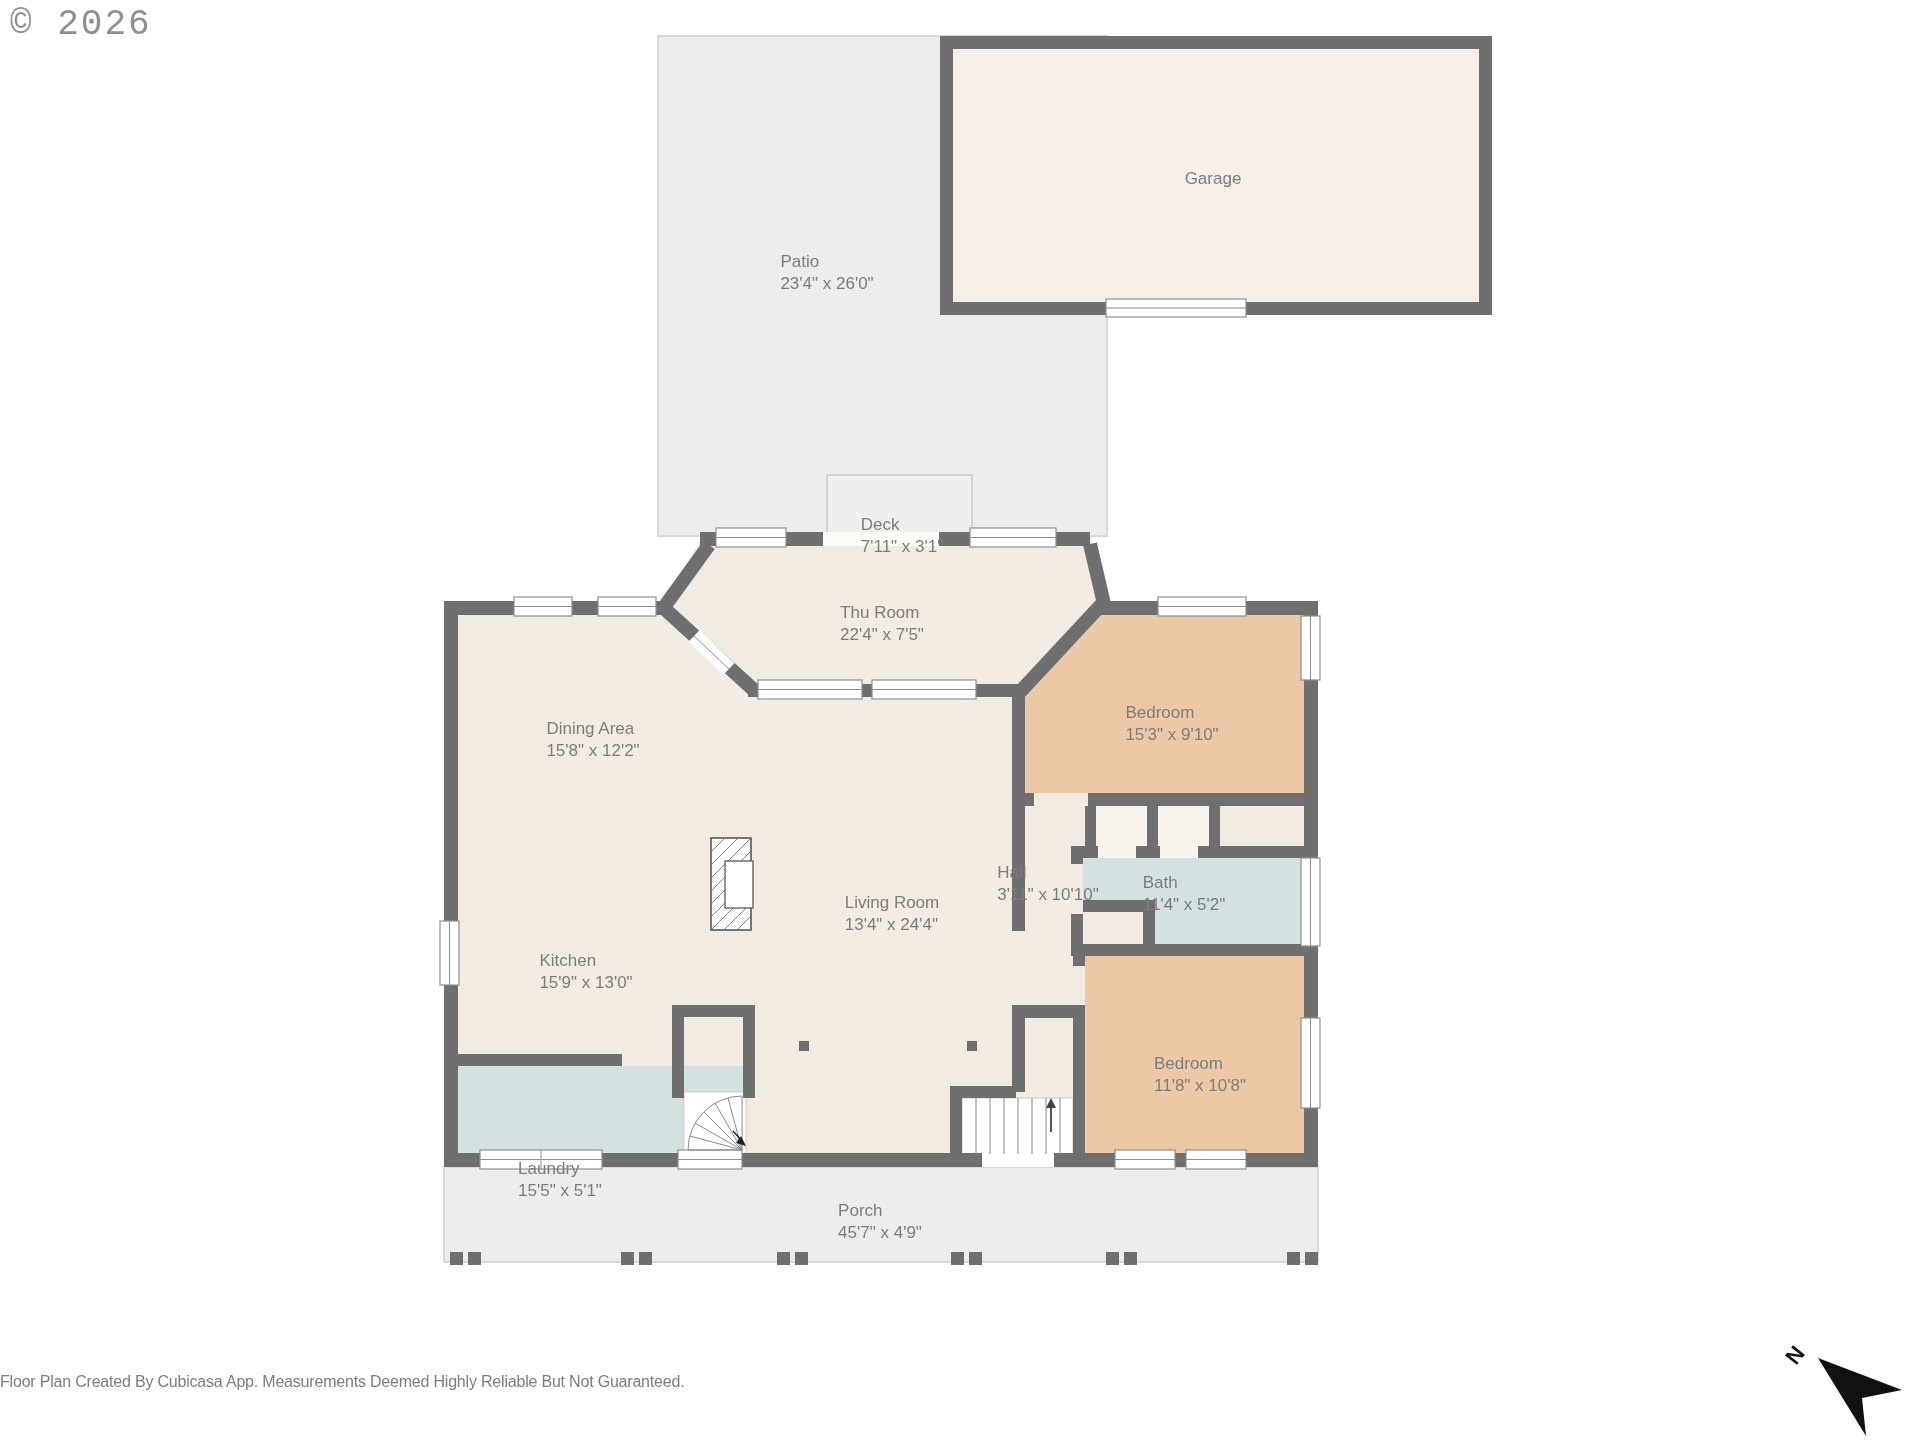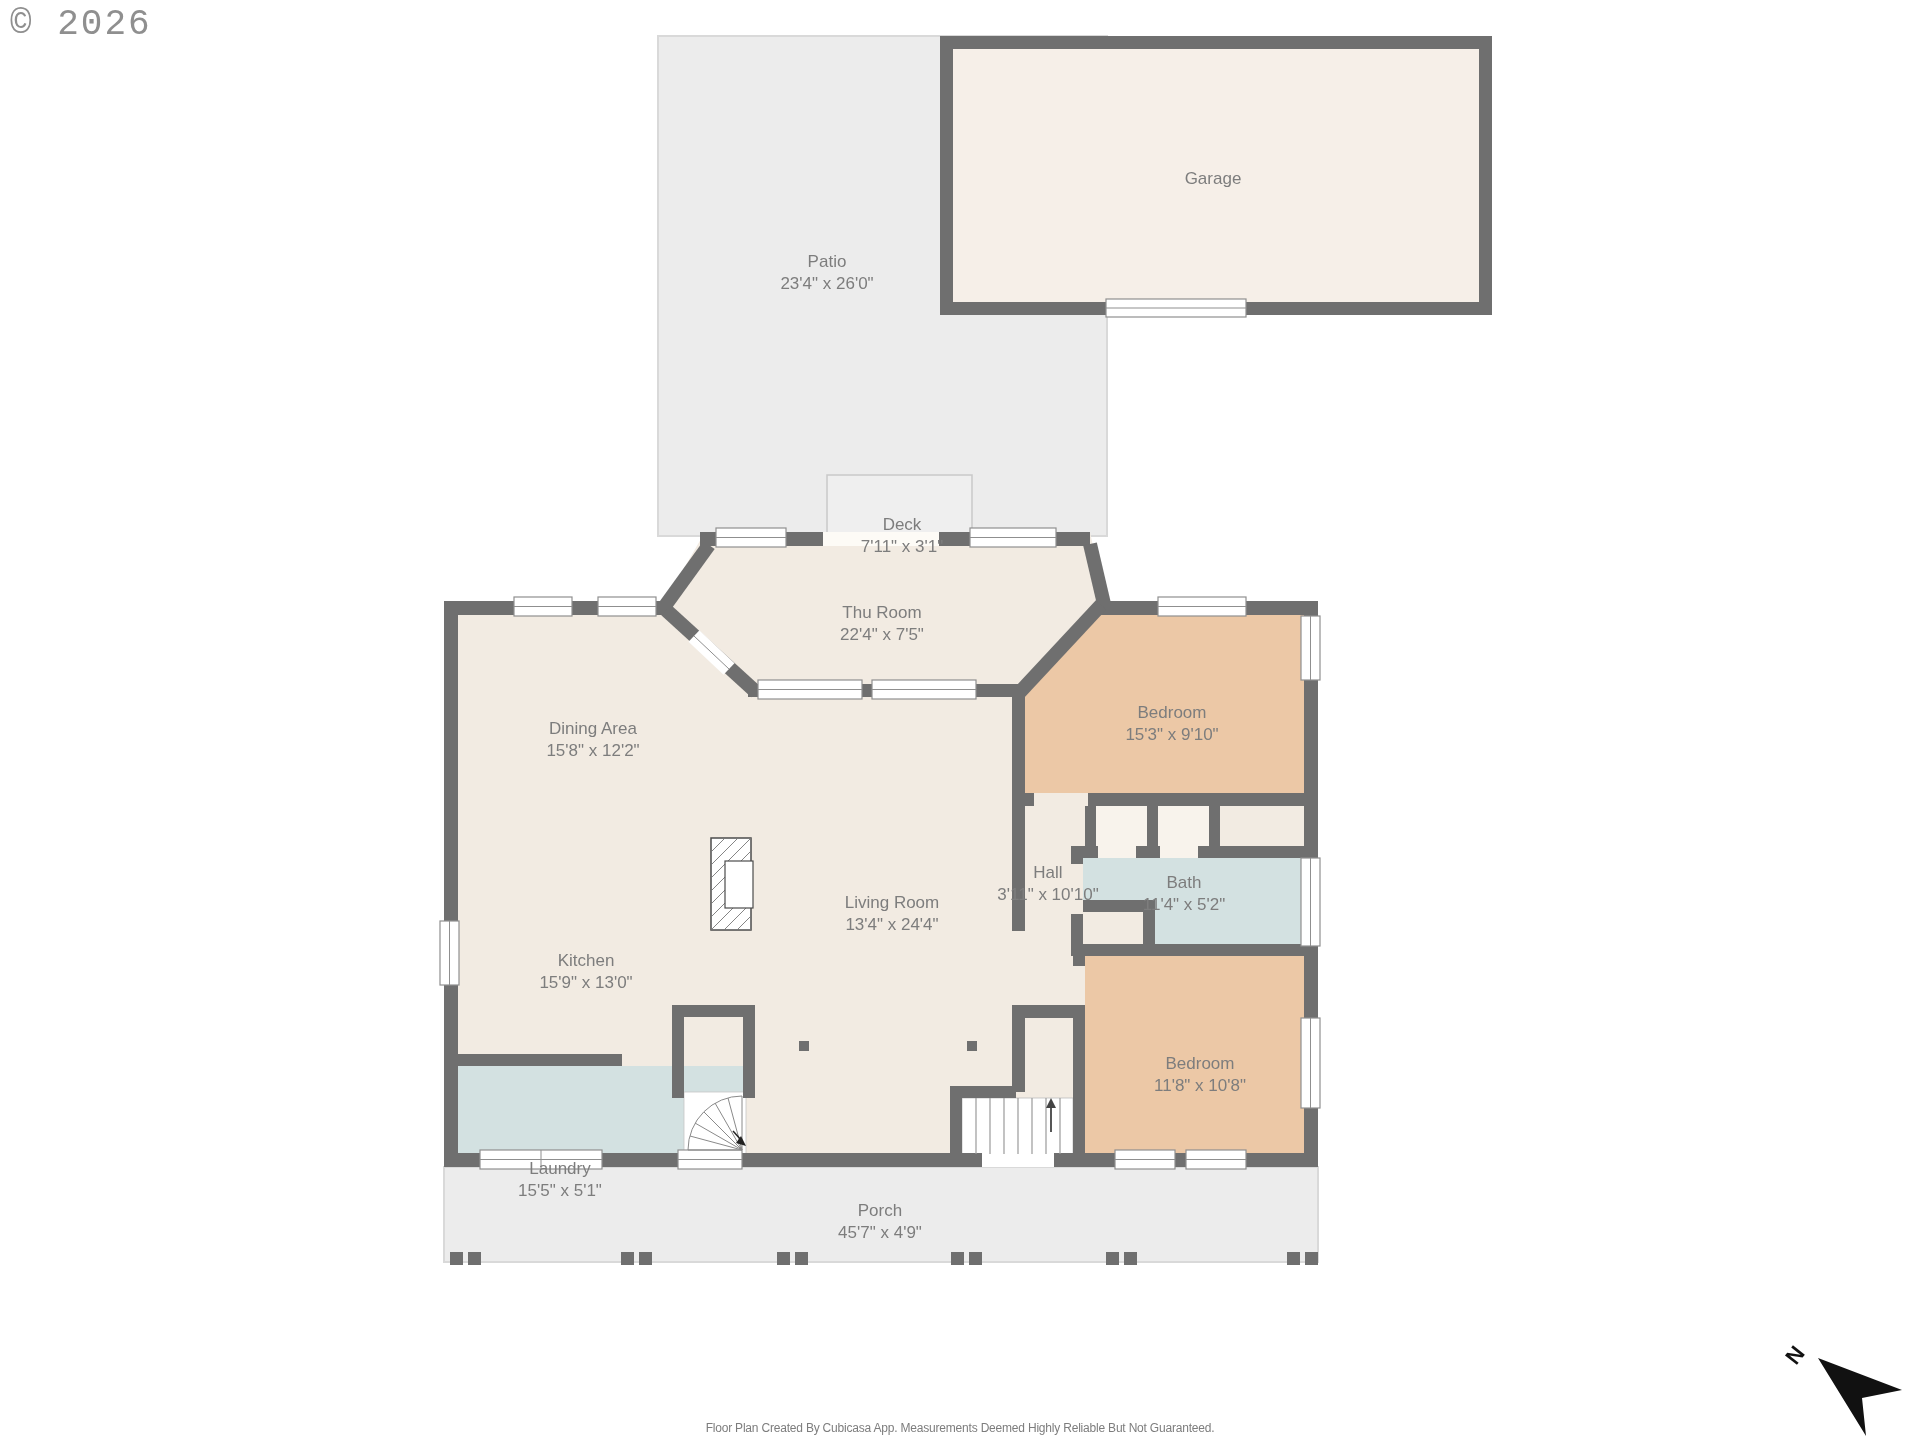--- a/index.html
+++ b/index.html
@@ -12,27 +12,27 @@
   .gfloor{fill:var(--garage_floor,#f6efe8);}
   .tan{fill:var(--accent_tan,#ecc8a6);}
   .blue{fill:var(--accent_blue,#d3e1e1);}
   .outdoor{fill:var(--outdoor_gray,#ececec);stroke:#d9d9d9;stroke-width:2;}
   .closetfloor{fill:#f8f3ec;}
   .win{fill:#ffffff;stroke:#8f8f8f;stroke-width:1.2;}
   .winline{stroke:#8f8f8f;stroke-width:1;fill:none;}
   .doorgap{fill:var(--floor,#f2ebe2);}
   .doorwhite{fill:#ffffff;}
   .fixline{stroke:#8a8a8a;stroke-width:1;fill:none;}
-  .label{position:absolute;transform:translate(-50%,-50%);text-align:center;
+  .label{position:absolute;transform:translate(-50%,-50%);
          color:var(--label_text,#7d7d7d);font-size:17px;line-height:1.32;white-space:nowrap;}
   .rdims:empty{display:none;}
   #watermark{position:absolute;left:10px;top:4px;font-family:Liberation Mono, monospace;
              font-size:36px;color:#8f8f8f;letter-spacing:2px;}
-  #footer{position:absolute;left:0;top:1421px;width:100%;text-align:center;
-          font-size:12px;letter-spacing:-0.2px;color:#7d7d7d;}
+  #footer{position:absolute;left:0;top:1373px;width:100%;
+          font-size:16px;letter-spacing:-0.2px;color:#7d7d7d;}
 </style>
 </head>
 <body>
 
 <div id="stage">
 
   <svg id="plan-svg" width="1920" height="1440" viewBox="0 0 1920 1440">
 
     <rect class="outdoor" x="658" y="36" width="449" height="500"></rect>
     <rect x="827" y="475" width="145" height="69" fill="#efefef" stroke="#c9c9c9" stroke-width="1.5"></rect>

